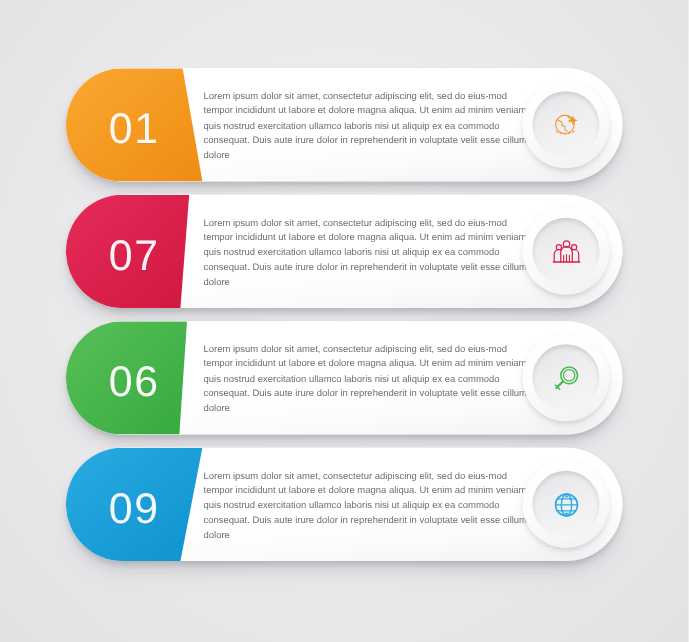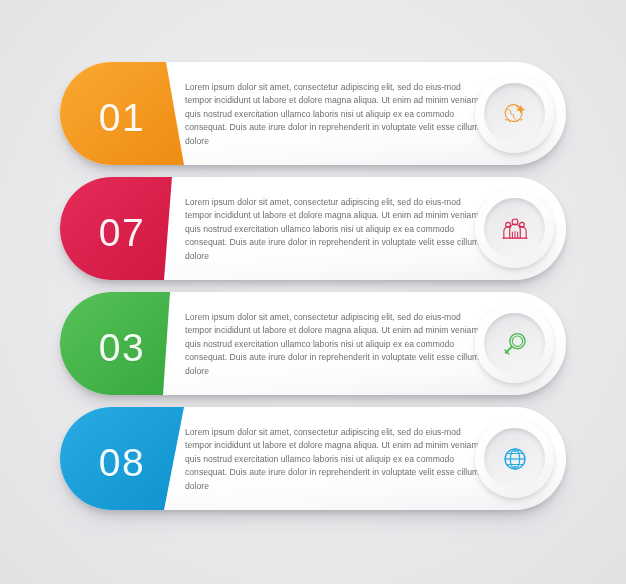--- a/index.html
+++ b/index.html
@@ -224,21 +224,21 @@
     <div class="tab-clip">
       <svg class="tab-shape" viewBox="0 0 160 103" preserveAspectRatio="none">
         <defs>
           <linearGradient id="g3" x1="0" y1="0" x2="1" y2="1">
             <stop offset="0%" id="g3a" stop-color="#57c158"></stop>
             <stop offset="100%" id="g3b" stop-color="#37a93e"></stop>
           </linearGradient>
         </defs>
         <path d="M 0 0 L 110 0 L 103 103 L 0 103 Z" fill="url(#g3)"></path>
       </svg>
-      <div class="tab-number">03</div>
+      <div class="tab-number">06</div>
     </div>
 
     <div class="body-text">Lorem ipsum dolor sit amet, consectetur adipiscing elit, sed do eius-mod tempor incididunt ut labore et dolore magna aliqua. Ut enim ad minim veniam, quis nostrud exercitation ullamco laboris nisi ut aliquip ex ea commodo consequat. Duis aute irure dolor in reprehenderit in voluptate velit esse cillum dolore</div>
 
     <div class="icon-outer">
       <div class="icon-inner">
         <svg width="30" height="30" viewBox="0 0 32 32" fill="none">
           <circle cx="18.6" cy="13" r="8.1" stroke="#4cb94f" stroke-width="1.5"></circle>
           <circle cx="18.6" cy="13" r="5.5" stroke="#4cb94f" stroke-width="1.2"></circle>
           <path d="M12.6 18.9L6.2 25.3" stroke="#4cb94f" stroke-width="2.1" stroke-linecap="round"></path>
@@ -254,21 +254,21 @@
     <div class="tab-clip">
       <svg class="tab-shape" viewBox="0 0 160 103" preserveAspectRatio="none">
         <defs>
           <linearGradient id="g4" x1="0" y1="0" x2="1" y2="1">
             <stop offset="0%" id="g4a" stop-color="#29abe2"></stop>
             <stop offset="100%" id="g4b" stop-color="#0e93cf"></stop>
           </linearGradient>
         </defs>
         <path d="M 0 0 L 124 0 L 104 103 L 0 103 Z" fill="url(#g4)"></path>
       </svg>
-      <div class="tab-number">08</div>
+      <div class="tab-number">09</div>
     </div>
 
     <div class="body-text">Lorem ipsum dolor sit amet, consectetur adipiscing elit, sed do eius-mod tempor incididunt ut labore et dolore magna aliqua. Ut enim ad minim veniam, quis nostrud exercitation ullamco laboris nisi ut aliquip ex ea commodo consequat. Duis aute irure dolor in reprehenderit in voluptate velit esse cillum dolore</div>
 
     <div class="icon-outer">
       <div class="icon-inner">
         <svg width="30" height="30" viewBox="0 0 32 32" fill="none">
           <circle cx="16" cy="16" r="10.6" stroke="#2aabe2" stroke-width="1.6"></circle>
           <ellipse cx="16" cy="16" rx="5" ry="10.6" stroke="#2aabe2" stroke-width="1.35"></ellipse>
           <path d="M5.4 16h21.2" stroke="#2aabe2" stroke-width="1.35"></path>

